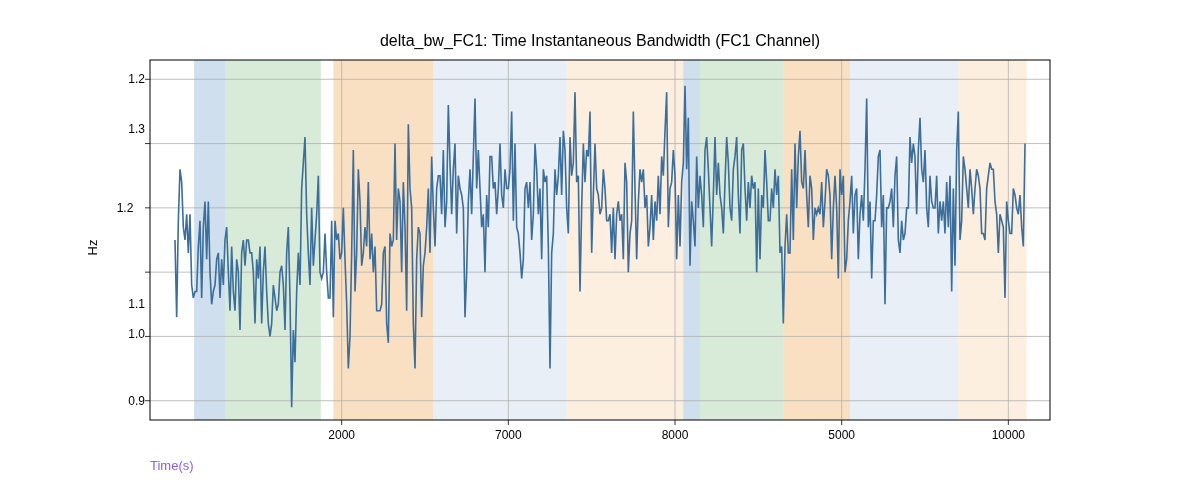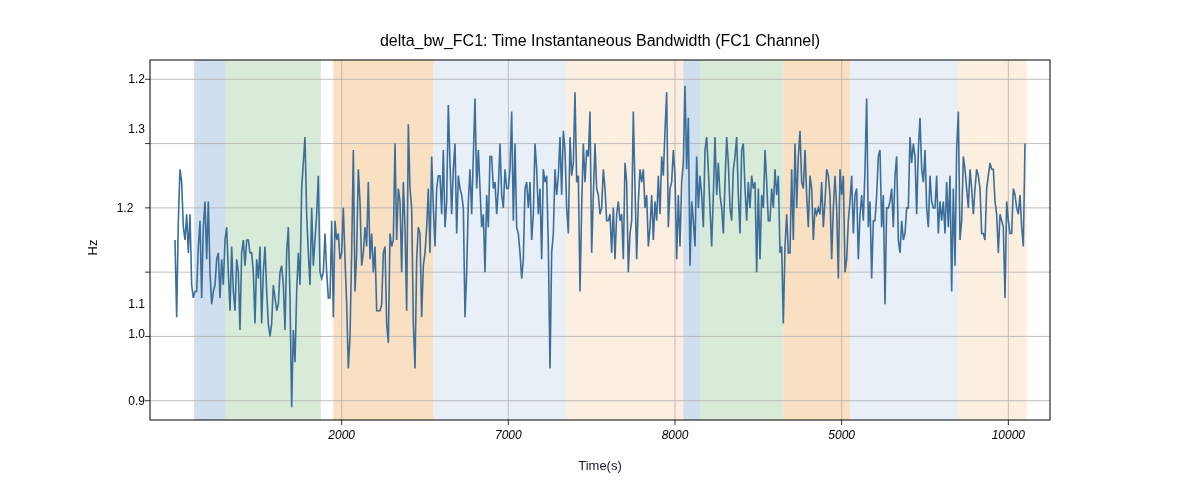--- a/index.html
+++ b/index.html
@@ -34,31 +34,30 @@
     transform: rotate(-90deg);
     transform-origin: center;
     font-size: 13px;
     color: #000;
   }
   .xlabel {
     position: absolute;
     left: 150px;
     width: 900px;
     top: 458px;
-    text-align: center;
+    text-align: left;
     font-size: 13px;
-    color: #0f172a;
+    color: #8b5cf6;
   }
   .tick-label-x {
     position: absolute;
     font-size: 12px;
     color: #000;
     transform: translateX(-50%);
     top: 428px;
-    font-style: italic;
   }
   .tick-label-y {
     position: absolute;
     font-size: 12px;
     color: #000;
     text-align: right;
     width: 40px;
     left: 105px;
     transform: translateY(-50%);
   }

